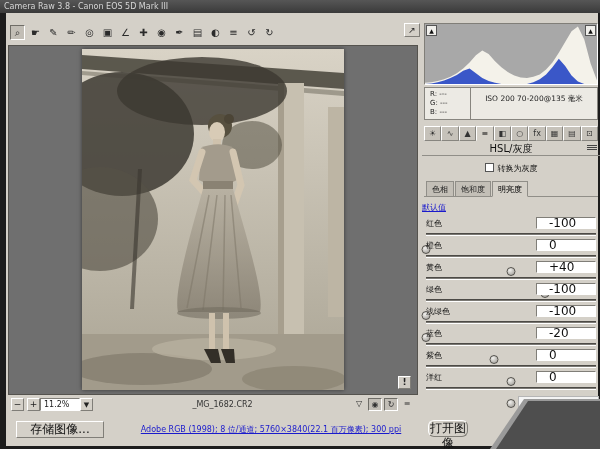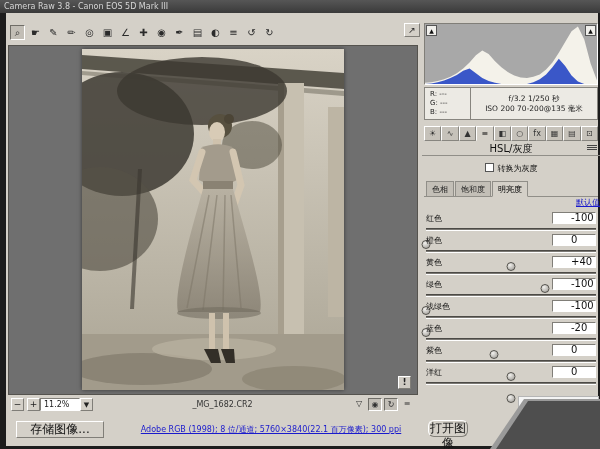--- a/index.html
+++ b/index.html
@@ -82,27 +82,27 @@
 
   .chk-row { margin-top:7px; text-align:center; font-size:8px; color:#111; }
   .chk-box { display:inline-block; width:9px; height:9px; background:#fff; border:1px solid #555;
     vertical-align:-1px; margin-right:4px; }
 
   .subtabs { display:flex; margin:7px 2px 0; border-bottom:1px solid #908e88; padding-left:2px; }
   .subtab { font-size:8px; padding:2px 5px 1px; border:1px solid #908e88; border-bottom:none;
     background:#c3bfb7; color:#222; margin-right:1px; }
   .subtab.active { background:#d4d0c8; color:#000; margin-bottom:-1px; border-bottom:1px solid #d4d0c8; }
 
-  .default-link { text-align:right; font-size:8px; color:#1a1acc; text-decoration:underline; }
+  .default-link { margin-top:5px; text-align:left; font-size:8px; color:#1a1acc; text-decoration:underline; }
 
   .sliders { margin:5px 2px 0; }
   .srow { position:relative; height:22px; }
   .slabel { position:absolute; left:2px; top:0; font-size:8px; color:#111; }
-  .svalbox { position:absolute; right:2px; top:-1px; width:44px; height:12px; background:#fff;
-    border:1px solid; border-color:#807e78 #fff #fff #807e78; font-size:10px; line-height:10px; padding-left:18px; color:#111; }
+  .svalbox { position:absolute; right:2px; top:-1px; width:60px; height:12px; background:#fff;
+    border:1px solid; border-color:#807e78 #fff #fff #807e78; font-size:12px; line-height:10px; padding-left:12px; color:#111; }
   .strack { position:absolute; left:2px; right:2px; top:15px; height:3px;
     background:#7b7974; border-top:1px solid #4c4a46; border-bottom:1px solid #fff; }
   .sthumb { position:absolute; top:11px; width:9px; height:9px; border-radius:50%;
     background:radial-gradient(circle at 35% 30%,#f2f1ee,#999690); border:1px solid #55534e;
     transform:translateX(-50%); }
 
   
   .corner-white { position:absolute; left:518px; top:396px; width:81px; height:50px;
     background:#f4f4f4; border:1px solid #b5b5b5; }
   .corner-dark { position:absolute; left:0; top:0; width:600px; height:449px; pointer-events:none; }
@@ -228,21 +228,20 @@
         </svg>
       </div>
 
       <div class="meta-box">
         <div class="meta-rgb">
           <div>R: ---</div>
           <div>G: ---</div>
           <div>B: ---</div>
         </div>
         <div class="meta-exp">
-          <div>f/3.2  1/250 秒</div>
           <div>ISO 200  70-200@135 毫米</div>
         </div>
       </div>
 
       <div class="tabstrip" id="tabstrip">
           <div class="ptab">☀</div>
           <div class="ptab">∿</div>
           <div class="ptab">▲</div>
           <div class="ptab active">≡</div>
           <div class="ptab">◧</div>

